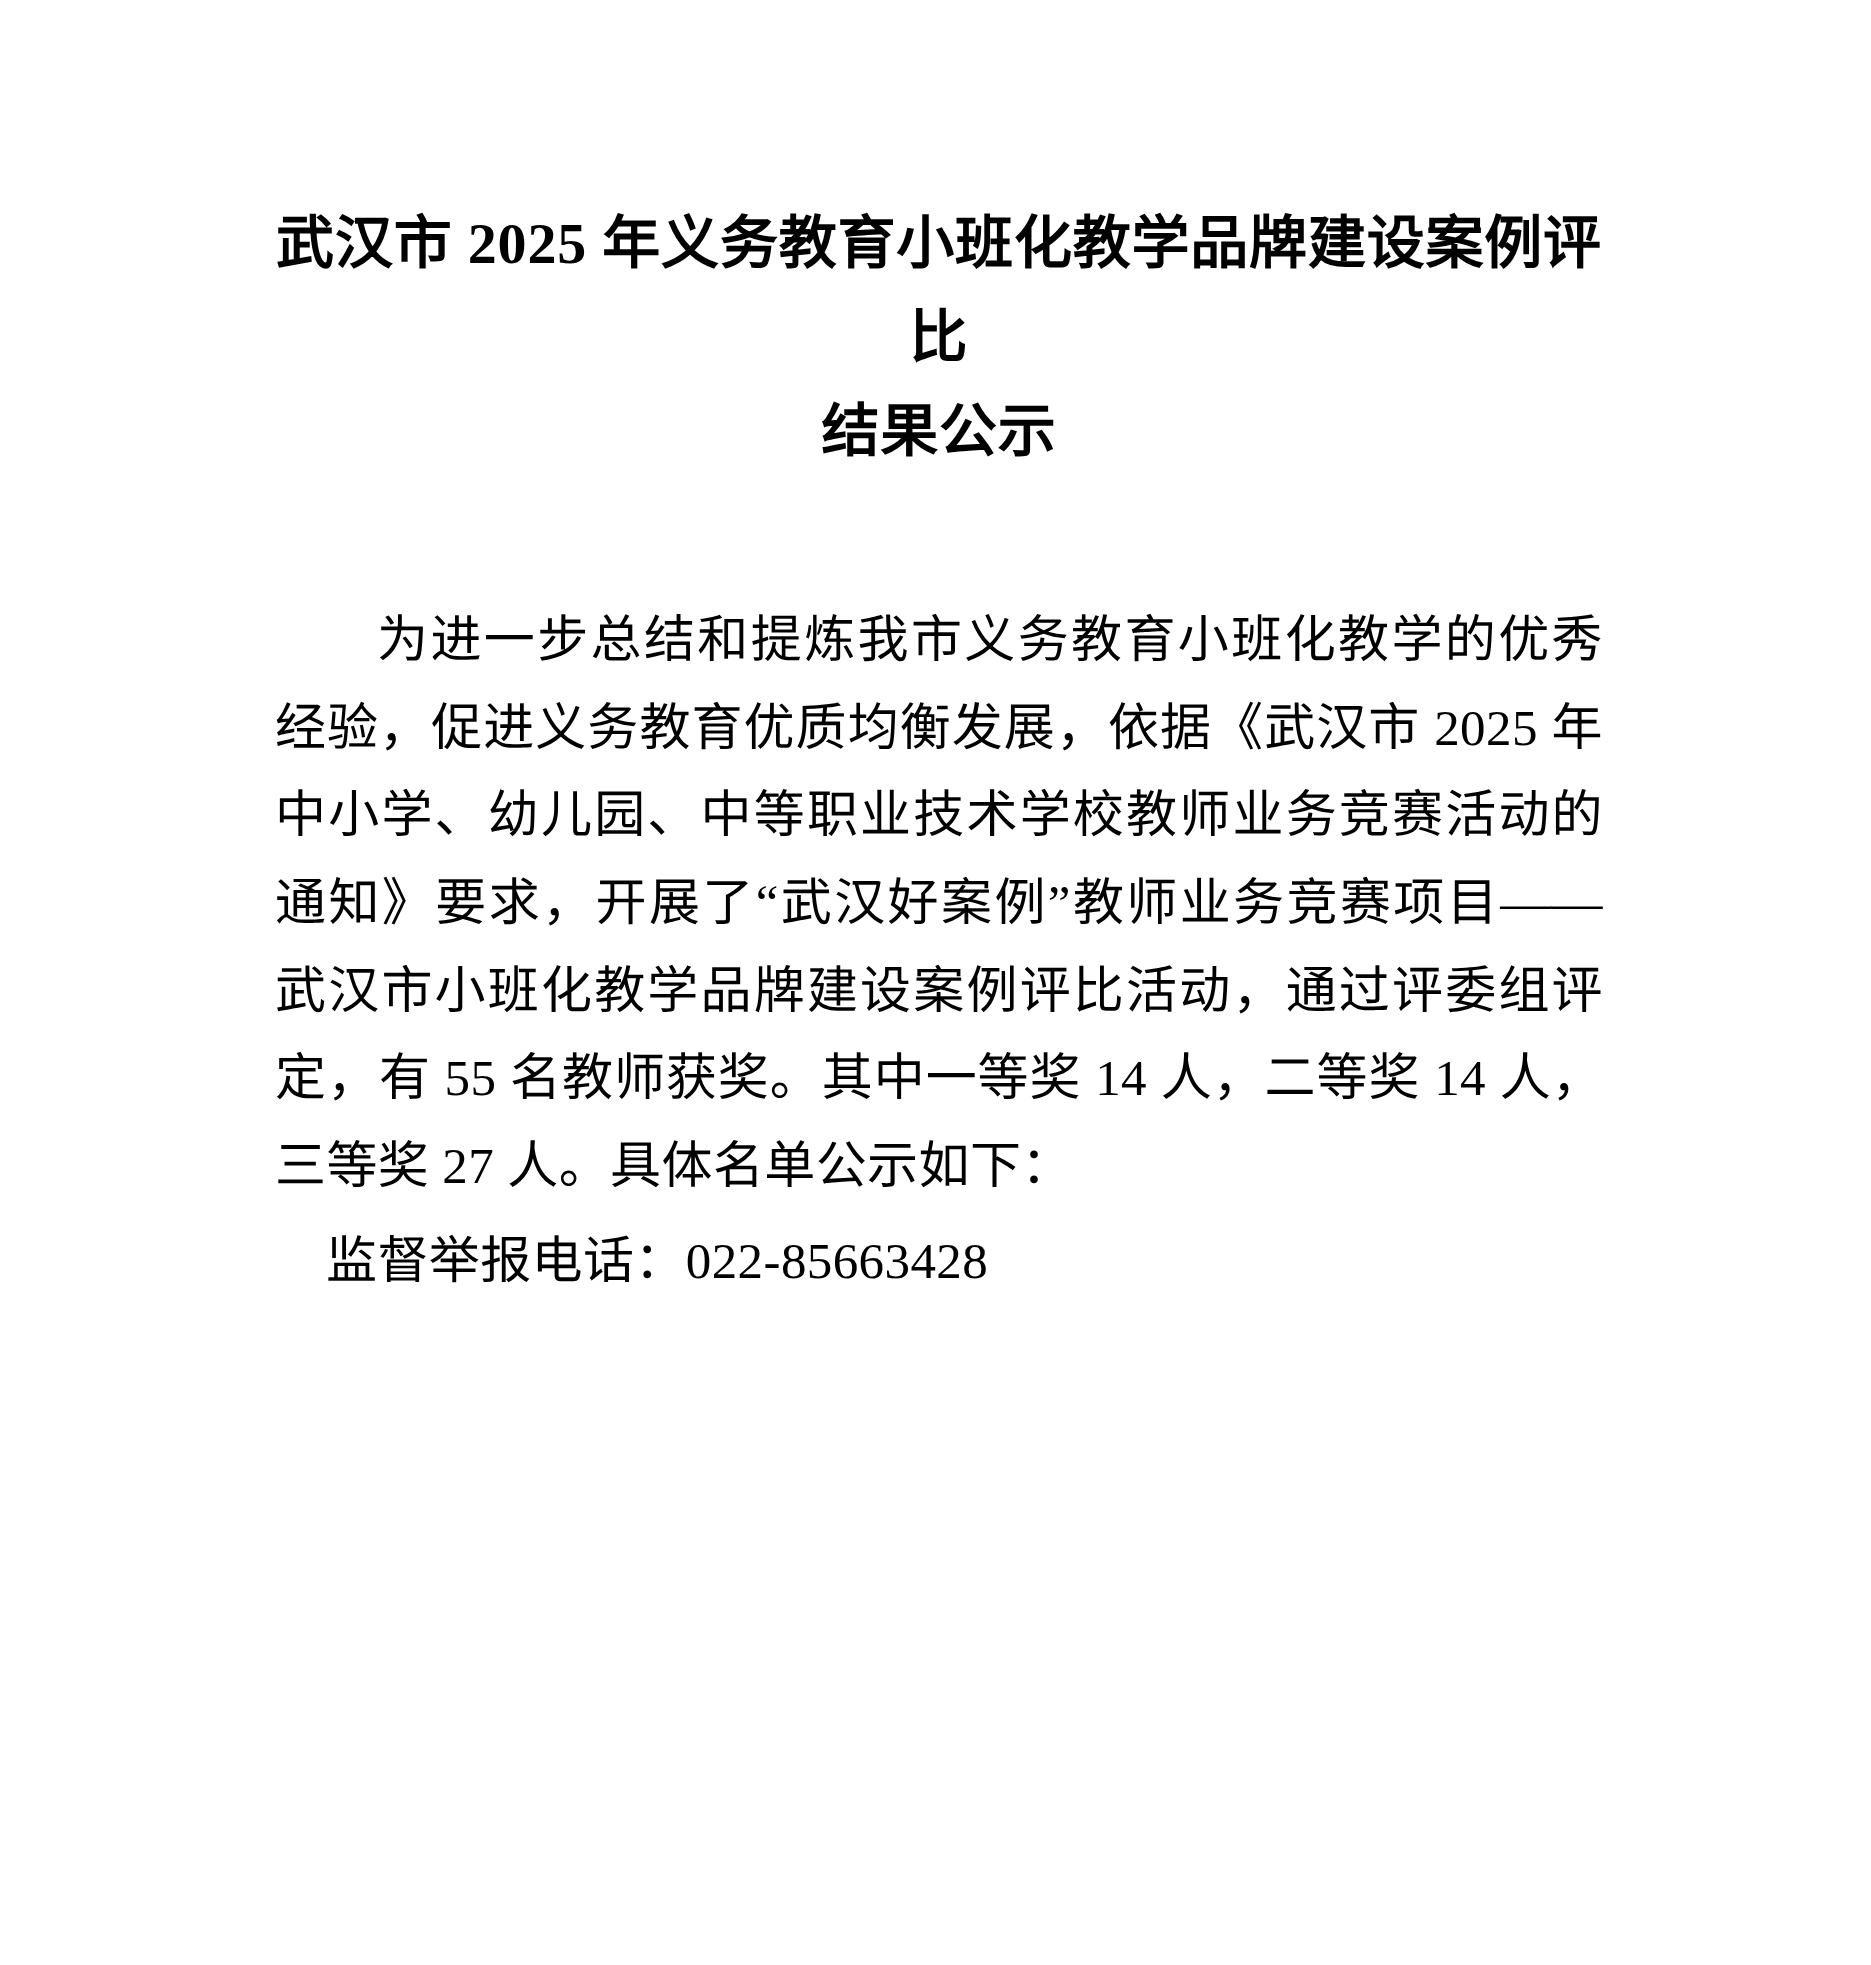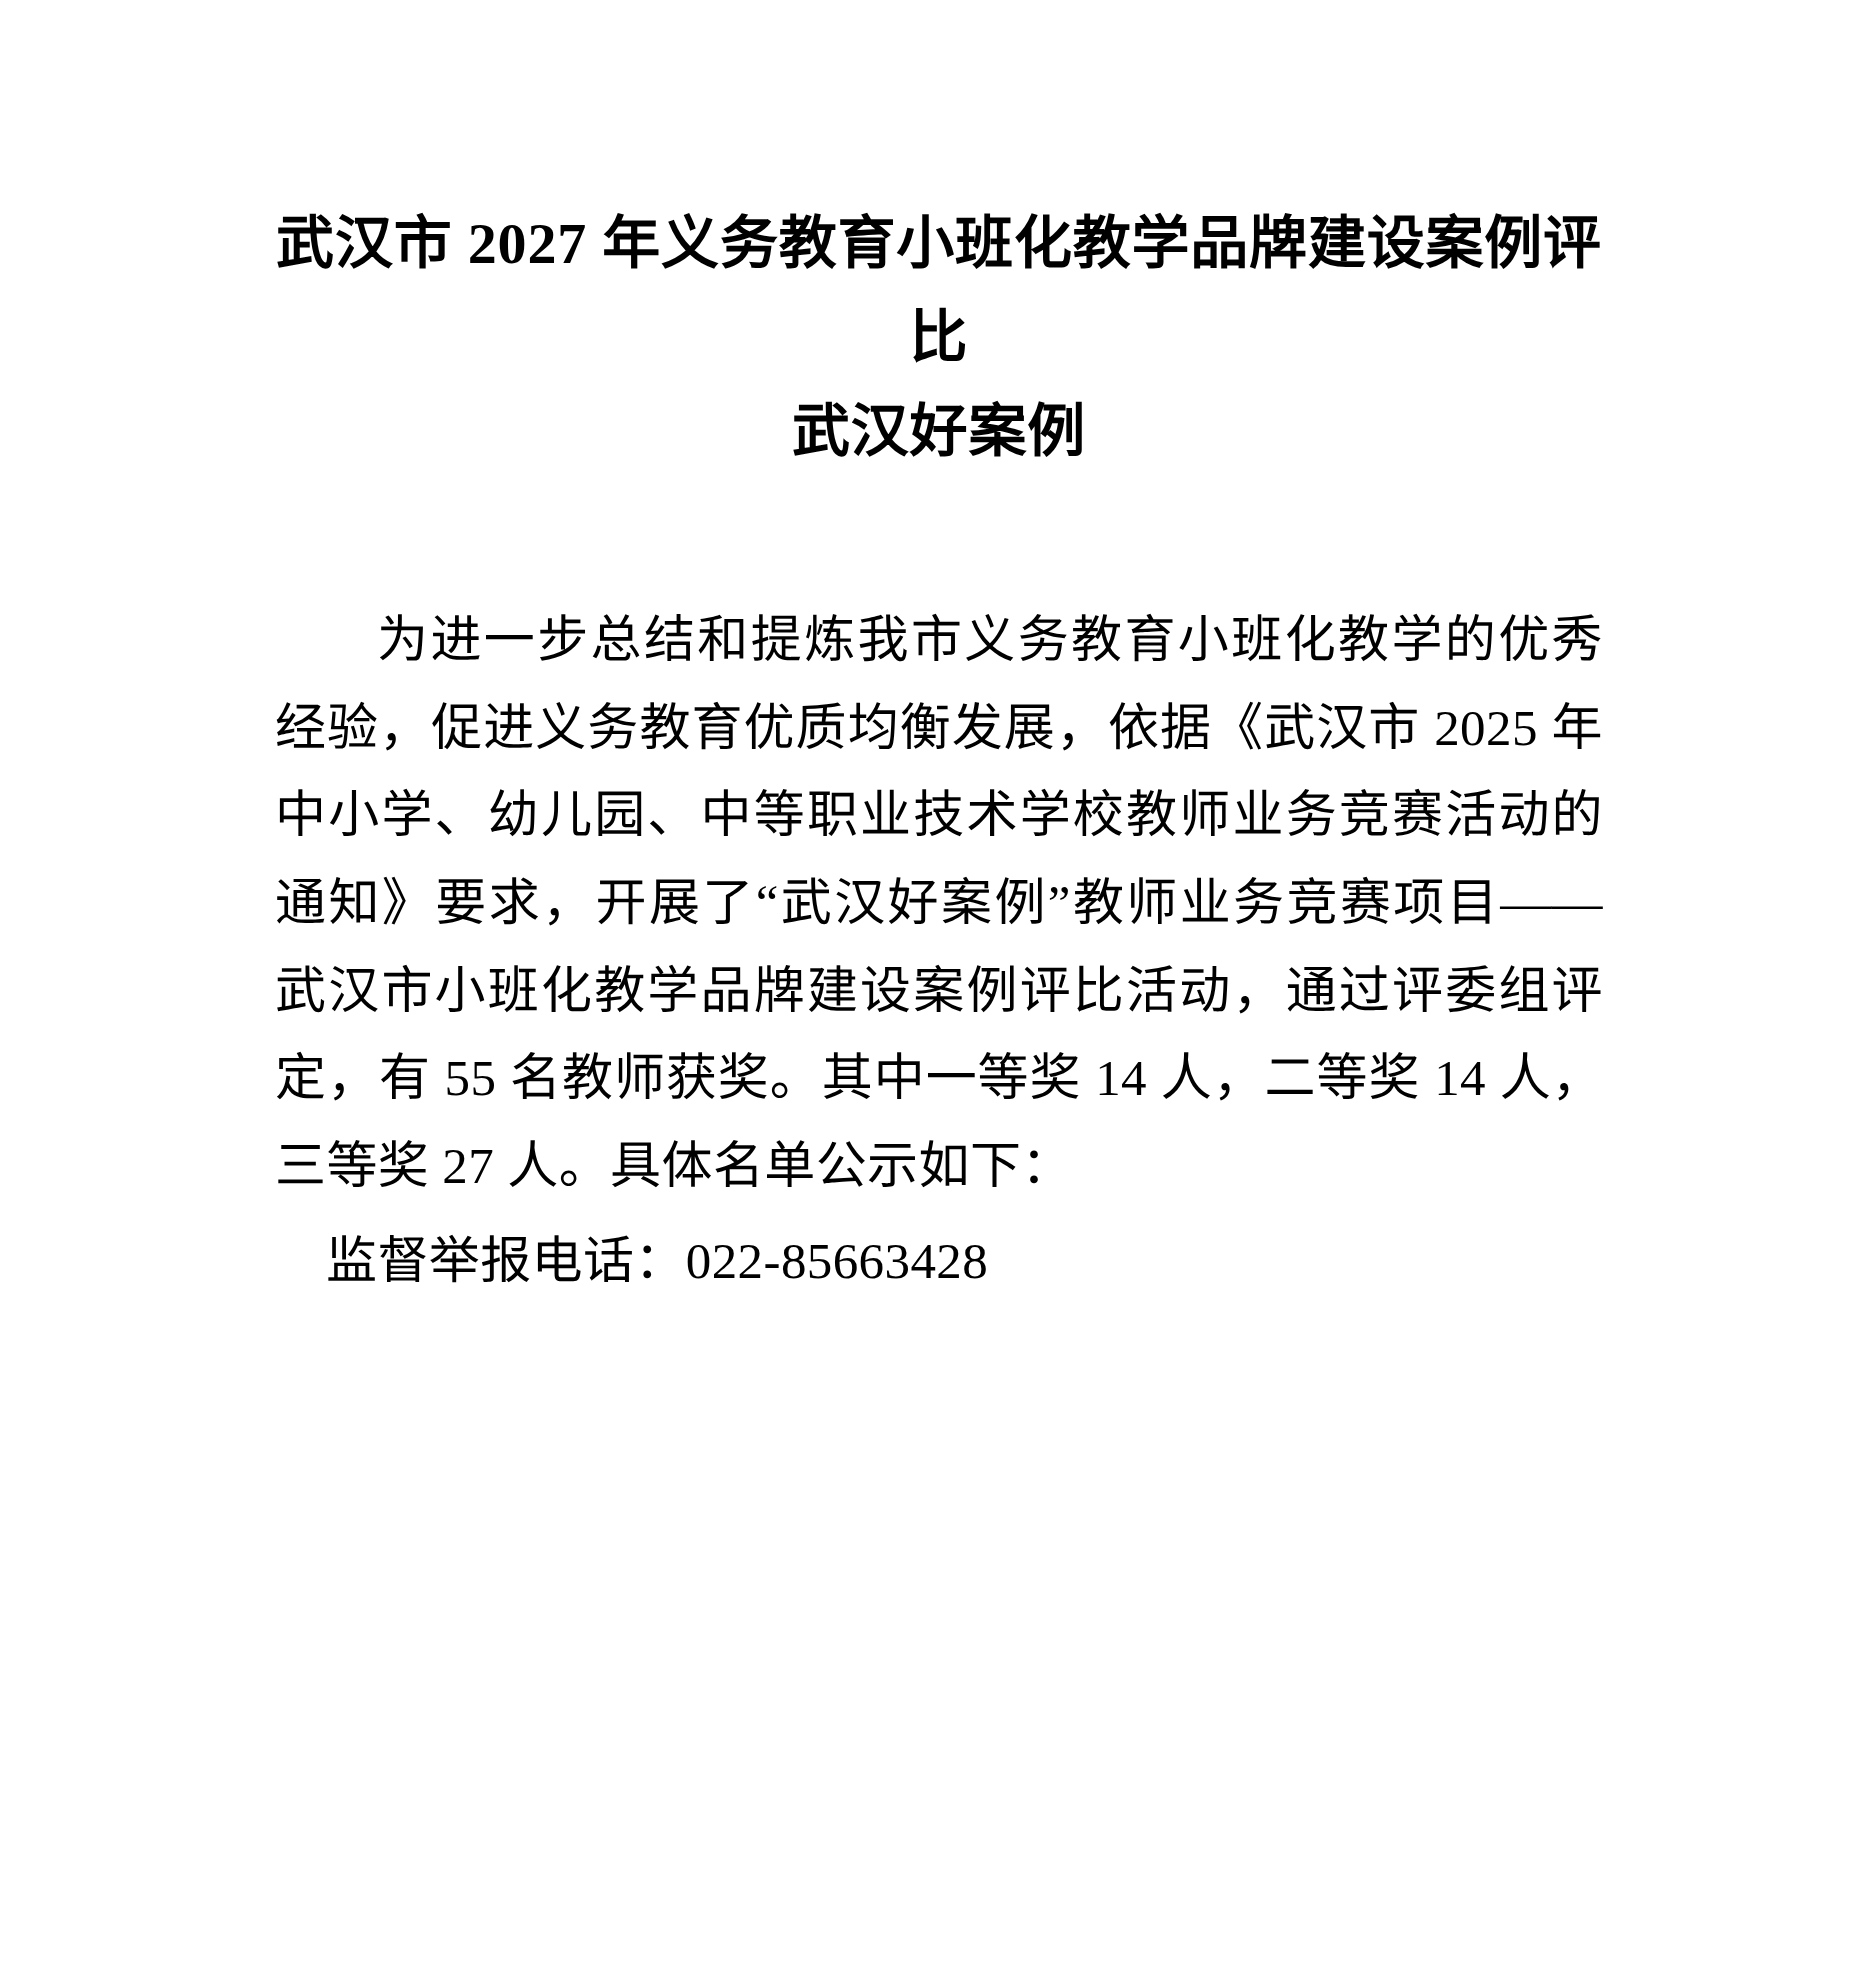--- a/index.html
+++ b/index.html
@@ -61,22 +61,22 @@
     letter-spacing: 0.4px;
   }
 </style>
 </head>
 <body>
 
 <div class="page">
   <div class="content">
 
     <h1 class="doc-title">
-      <span class="line">武汉市 2027 年义务教育小班化教学品牌建设案例评比</span>
-      <span class="line">武汉好案例</span>
+      <span class="line">武汉市 2025 年义务教育小班化教学品牌建设案例评比</span>
+      <span class="line">结果公示</span>
     </h1>
 
     <div class="body-block">
       <p class="para indent">为进一步总结和提炼我市义务教育小班化教学的优秀经验，促进义务教育优质均衡发展，依据《武汉市 2025 年中小学、幼儿园、中等职业技术学校教师业务竞赛活动的通知》要求，开展了“武汉好案例”教师业务竞赛项目——武汉市小班化教学品牌建设案例评比活动，通过评委组评定，有 55 名教师获奖。其中一等奖 14 人，二等奖 14 人，三等奖 27 人。具体名单公示如下：</p>
       <p class="sub">监督举报电话：022-85663428</p>
     </div>
 
   </div>
 </div>
 

